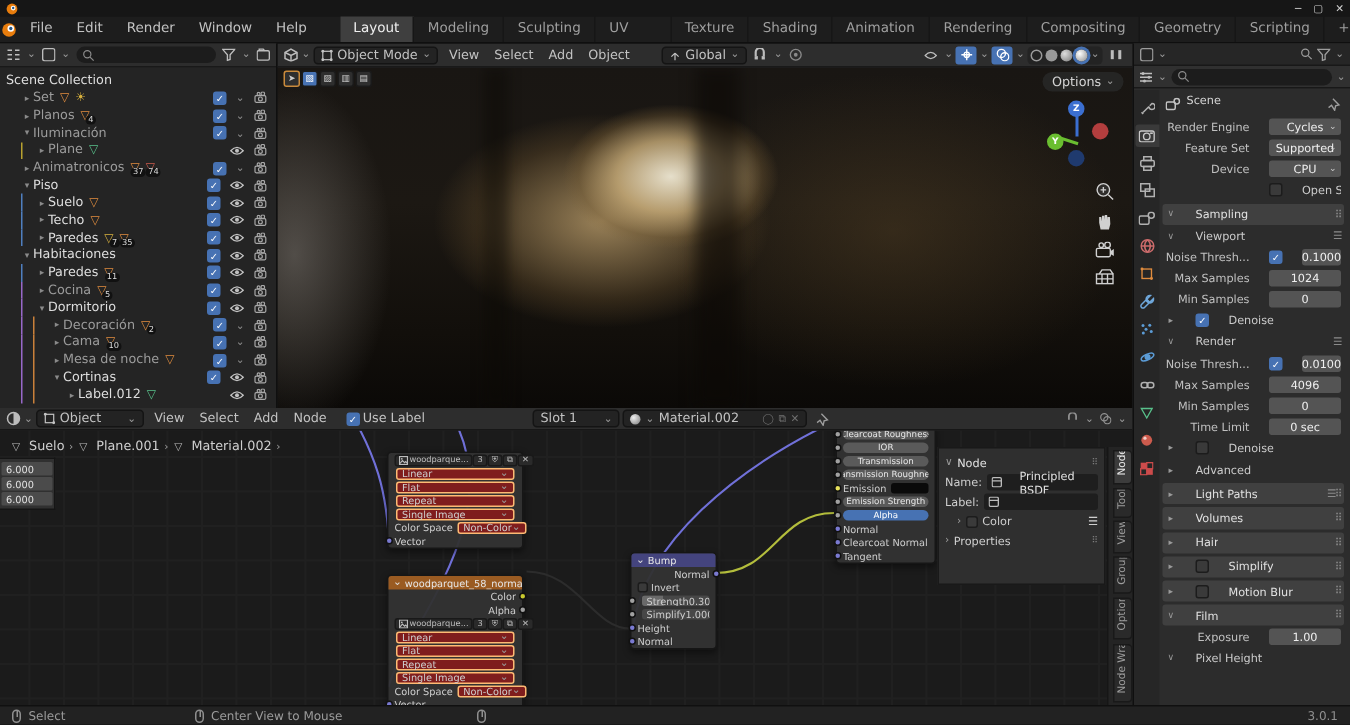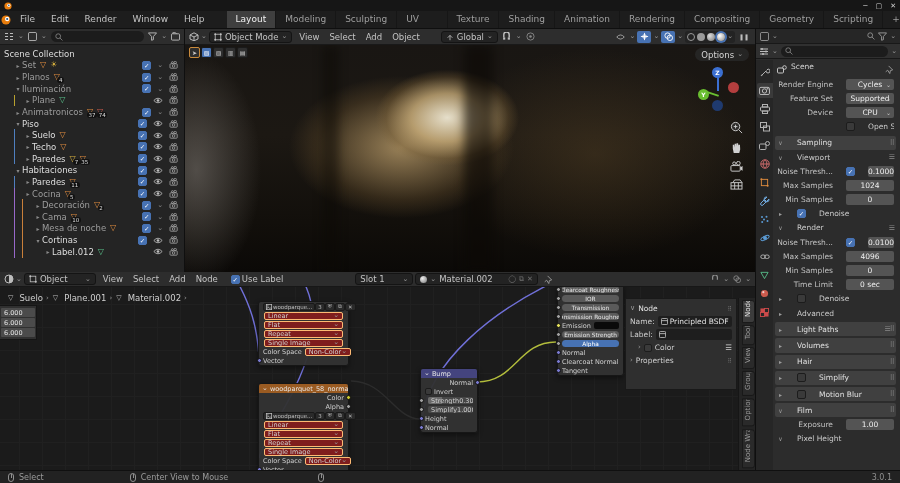--- a/index.html
+++ b/index.html
@@ -101,21 +101,21 @@
   .nd-slider{background:#474747;border-radius:2px;height:7px;flex:1;display:flex;align-items:center;
     justify-content:space-between;padding:0 3px;position:relative;overflow:hidden;margin-left:3px}
   .nd-slider .fill{position:absolute;left:0;top:0;bottom:0;width:var(--f,0%);background:#6a6a6a}
   .nd-slider span{position:relative;z-index:1}
   .img-chip{background:#2a2a2a;border:1px solid #191919;border-radius:2px;height:8px;display:flex;align-items:center;
     padding:0 2px;gap:1px;color:#bdbdbd;font-size:5.5px}
   
   #npanel{position:absolute;right:18px;top:11px;width:112px;height:92px;background:#2f2f2f;border:1px solid #191919;z-index:3;
     font-size:7.5px;color:#cfcfcf;padding:3px 4px}
   .np-row{display:flex;align-items:center;gap:3px;height:13px}
-  .np-field{flex:1;background:#1e1e1e;border-radius:2px;height:11px;display:flex;align-items:center;gap:2px;padding:0 3px;color:#e2e2e2}
+  .np-field{flex:1;background:#1e1e1e;border-radius:2px;height:11px;display:flex;align-items:center;gap:12px;padding:0 3px;color:#e2e2e2}
   #ntabs{position:absolute;right:0;top:11px;width:17px;bottom:0;background:#242424;border-left:1px solid #161616;z-index:3;
     display:flex;flex-direction:column;gap:2px;padding:2px 0}
   .ntab{writing-mode:vertical-rl;transform:rotate(180deg);font-size:7px;color:#9d9d9d;background:#2a2a2a;
     border:1px solid #191919;border-radius:3px 0 0 3px;padding:5px 1px;margin-left:3px;max-height:54px;overflow:hidden;white-space:nowrap}
   .ntab.active{background:#3c3c3c;color:#e8e8e8}
   
   #props{position:absolute;left:755px;top:29px;width:145px;height:441px;background:#2c2c2c;border-left:1px solid #0f0f0f}
   #props-ministrip{height:15px;background:#262626;border-bottom:1px solid #181818;display:flex;align-items:center;gap:3px;padding:0 4px;color:#9d9d9d}
   #props-header{height:15px;background:#303030;border-bottom:1px solid #181818;display:flex;align-items:center;gap:3px;padding:0 3px}
   #props-search{flex:1;height:11px;background:#1c1c1c;border-radius:6px;display:flex;align-items:center;gap:3px;padding:0 4px;color:#8a8a8a}
@@ -530,20 +530,46 @@
           <span class="icon">
             <svg width="10" height="8" viewBox="0 0 12 10">
               <circle cx="4" cy="2" r="1.2" fill="none" stroke="#a8a8a8"></circle>
               <circle cx="7.5" cy="1.8" r="1.5" fill="none" stroke="#a8a8a8"></circle>
               <rect x="1" y="3.5" width="9" height="5.5" rx="1" fill="none" stroke="#a8a8a8"></rect>
               <circle cx="5.5" cy="6.2" r="1.6" fill="none" stroke="#a8a8a8"></circle>
             </svg>
           </span>
         </span>
       </div>
+      <div class="orow white" style="--d: 2; --c: #e08c3e;">
+        <span class="oguide" style="left: 14px; --g: #9868c9;"></span>
+
+        <span class="arr">▾</span>
+
+        <span>Dormitorio</span>
+
+        <span class="otoggles">
+          <span class="cb on"></span>
+          <span class="icon">
+            <svg width="10" height="7" viewBox="0 0 12 8">
+              <path d="M1 4 Q6 -1.5 11 4 Q6 9.5 1 4Z" fill="none" stroke="#c0c0c0"></path>
+              <circle cx="6" cy="4" r="1.6" fill="#c0c0c0"></circle>
+            </svg>
+          </span>
+
+          <span class="icon">
+            <svg width="10" height="8" viewBox="0 0 12 10">
+              <circle cx="4" cy="2" r="1.2" fill="none" stroke="#a8a8a8"></circle>
+              <circle cx="7.5" cy="1.8" r="1.5" fill="none" stroke="#a8a8a8"></circle>
+              <rect x="1" y="3.5" width="9" height="5.5" rx="1" fill="none" stroke="#a8a8a8"></rect>
+              <circle cx="5.5" cy="6.2" r="1.6" fill="none" stroke="#a8a8a8"></circle>
+            </svg>
+          </span>
+        </span>
+      </div>
       <div class="orow" style="--d: 3; --c: #cc5b4d;">
         <span class="oguide" style="left: 14px; --g: #9868c9;"></span>
         <span class="oguide" style="left: 22px; --g: #c9803a;"></span>
         <span class="arr">▸</span>
 
         <span>Decoración</span>
         <span class="oex" style="--ec: #e08c3e;"><span>▽</span><span class="cnt">2</span></span>
 
         <span class="otoggles">
           <span class="cb on"></span>

